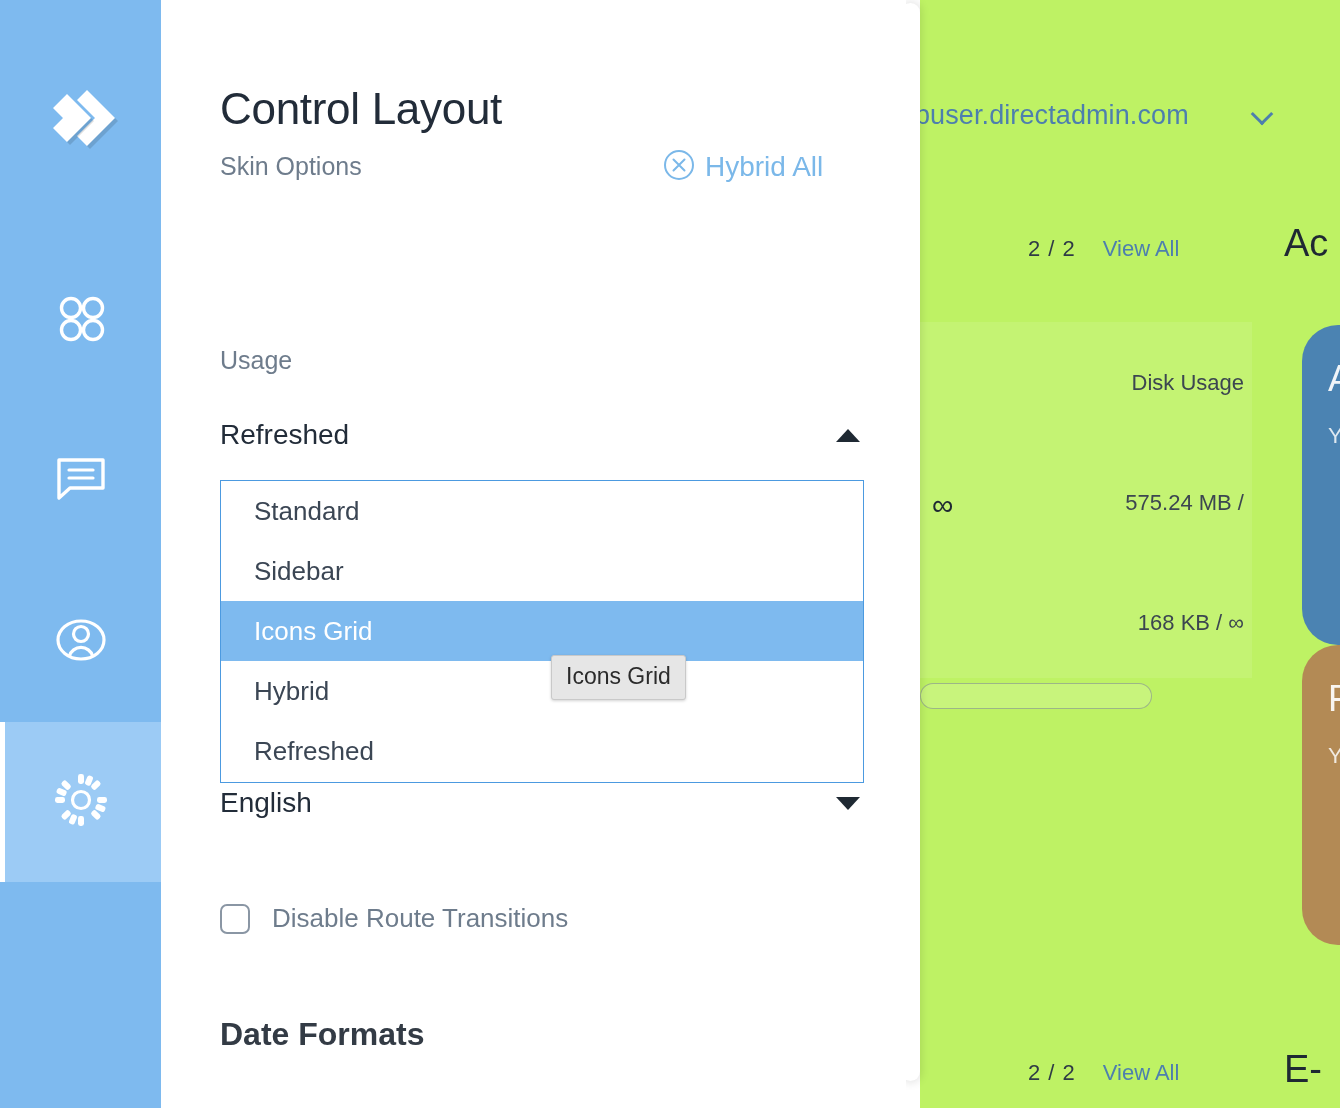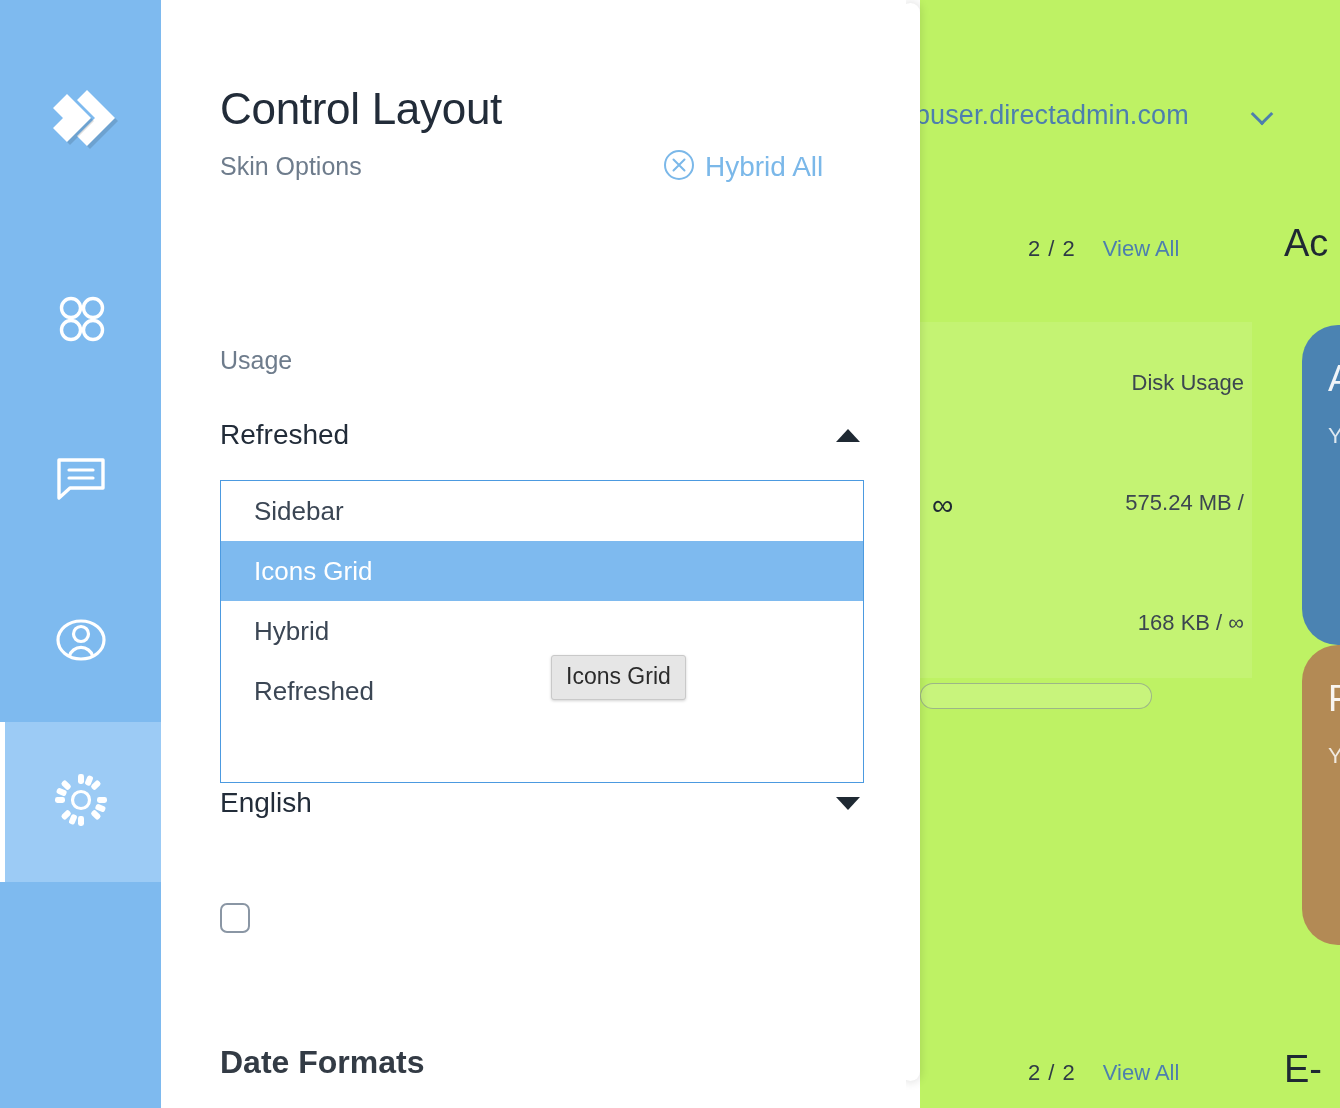--- a/index.html
+++ b/index.html
@@ -237,21 +237,21 @@
   .checkbox-box {
     width: 30px; height: 30px;
     border: 2px solid #8a96a4;
     border-radius: 7px;
     background: #ffffff;
   }
   .checkbox-row .lbl { font-size: 26px; color: #6e7c8c; }
 
   .section-title {
     position: absolute; left: 59px; top: 1016px;
-    font-size: 32px; font-weight: 700; color: #333b45; margin-top: 28px;
+    font-size: 32px; font-weight: 700; color: #333b45;
   }
 </style>
 </head>
 <body>
 
 <div id="app">
 
   <div class="backdrop">
 
     <div class="bd-domain">buser.directadmin.com</div>
@@ -309,20 +309,23 @@
     </div>
 
     <div class="field-label lbl-layout">Usage</div>
 
     <div class="select-row sel-layout">
       <span class="val">Refreshed</span>
       <span class="caret up"></span>
     </div>
 
     <div class="dropdown">
+      <div class="dd-opt">
+        <span>Standard</span>
+      </div>
       <div class="dd-opt">
         <span>Sidebar</span>
       </div>
       <div class="dd-opt selected">
         <span>Icons Grid</span>
       </div>
       <div class="dd-opt">
         <span>Hybrid</span>
       </div>
       <div class="dd-opt">
@@ -332,20 +335,21 @@
 
     <div class="tooltip">Icons Grid</div>
 
     <div class="select-row sel-lang">
       <span class="val">English</span>
       <span class="caret down"></span>
     </div>
 
     <div class="checkbox-row">
       <span class="checkbox-box"></span>
+      <span class="lbl">Disable Route Transitions</span>
     </div>
 
     <div class="section-title">Date Formats</div>
   </div>
 
   <div class="rail">
 
     <div class="rail-logo">
       <svg width="84" height="84" viewBox="0 0 84 84" aria-hidden="true">
         <g fill="#ffffff">

